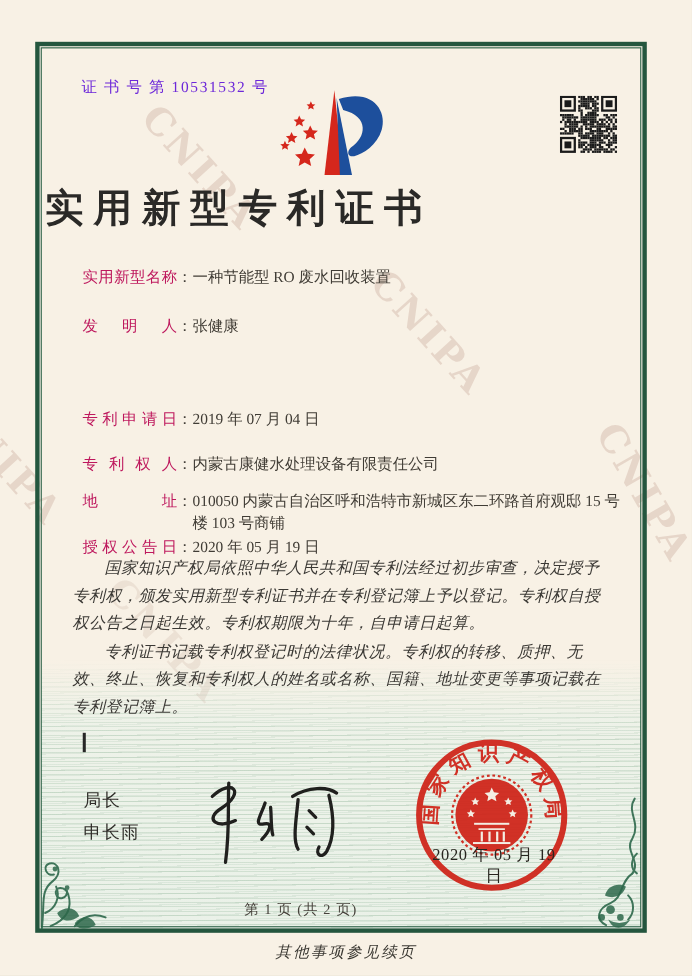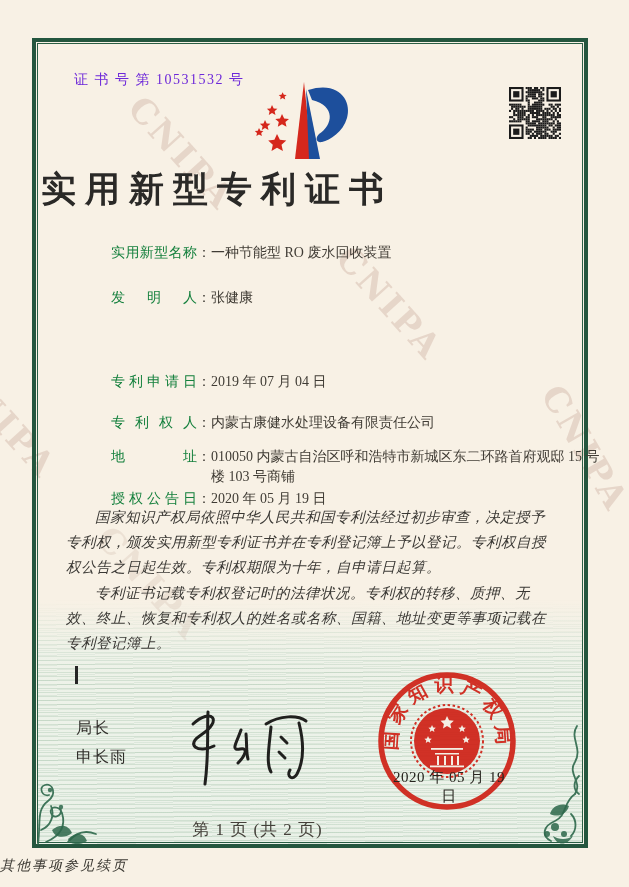--- a/index.html
+++ b/index.html
@@ -29,42 +29,42 @@
   
   .cert-no{position:absolute;left:74px;top:71px;z-index:4;font-size:14px;
     color:#6d28d9;letter-spacing:1.5px;}
   .logo{position:absolute;left:252px;top:76px;z-index:4;}
   .qr{position:absolute;left:509px;top:87px;z-index:4;}
   .title{position:absolute;left:32px;top:166px;width:556px;z-index:4;text-align:left;
     font-size:35px;font-weight:bold;letter-spacing:9px;color:#2a2927;text-indent:9px;}
   
   .row{position:absolute;left:75px;z-index:4;font-size:14px;color:#433f38;line-height:1.45;}
   .lbl{display:inline-block;width:86px;text-align:justify;text-align-last:justify;
-    text-justify:inter-character;vertical-align:top;color:#15803d;margin-left:36px;}
+    text-justify:inter-character;vertical-align:top;color:#be185d;}
   .sep{vertical-align:top;}
   .val{display:inline-block;width:392px;vertical-align:top;margin-left:0;color:#403c35;}
   .row.grant .val{width:140px;}
   .pair2{position:absolute;left:237px;top:0;white-space:nowrap;}
   
   .body-text{position:absolute;left:66px;top:505px;width:492px;z-index:4;
     font-size:14.5px;font-style:italic;line-height:1.74;letter-spacing:.5px;color:#3a3834;}
   .body-text p{margin:0;text-indent:2em;}
   
   .barcode{position:absolute;left:75px;top:666px;z-index:4;}
   .official{position:absolute;left:76px;z-index:4;font-size:16px;color:#2f2d29;letter-spacing:1px;}
   .official.t{top:718px;} .official.n{top:747px;}
   .signature{position:absolute;left:178px;top:700px;z-index:5;}
   .seal{position:absolute;left:374px;top:668px;width:146px;height:146px;z-index:5;}
   .seal-date{position:absolute;left:384px;top:768px;width:130px;z-index:6;text-align:center;
     font-size:15px;color:#27251f;letter-spacing:.5px;}
   .ornament-left{position:absolute;left:34px;top:760px;z-index:3;}
   .ornament-right{position:absolute;left:531px;top:724px;z-index:3;}
-  .page-ind{position:absolute;left:32px;top:818px;width:451px;z-index:4;text-align:center;
-    font-size:17px;color:#45413a;letter-spacing:1px;}
-  .footer-note{position:absolute;left:0;top:857px;width:629px;z-index:4;
+  .page-ind{position:absolute;left:48px;top:818px;width:451px;z-index:4;text-align:center;
+    font-size:13px;color:#45413a;letter-spacing:1px;}
+  .footer-note{position:absolute;left:0;top:857px;width:629px;z-index:4;text-align:center;
     font-size:14px;font-style:italic;color:#3b3933;letter-spacing:2px;}
 </style>
 </head>
 <body>
 
 <div class="page">
 
   <div class="waves">
       <div class="stripes"></div>
     </div>

